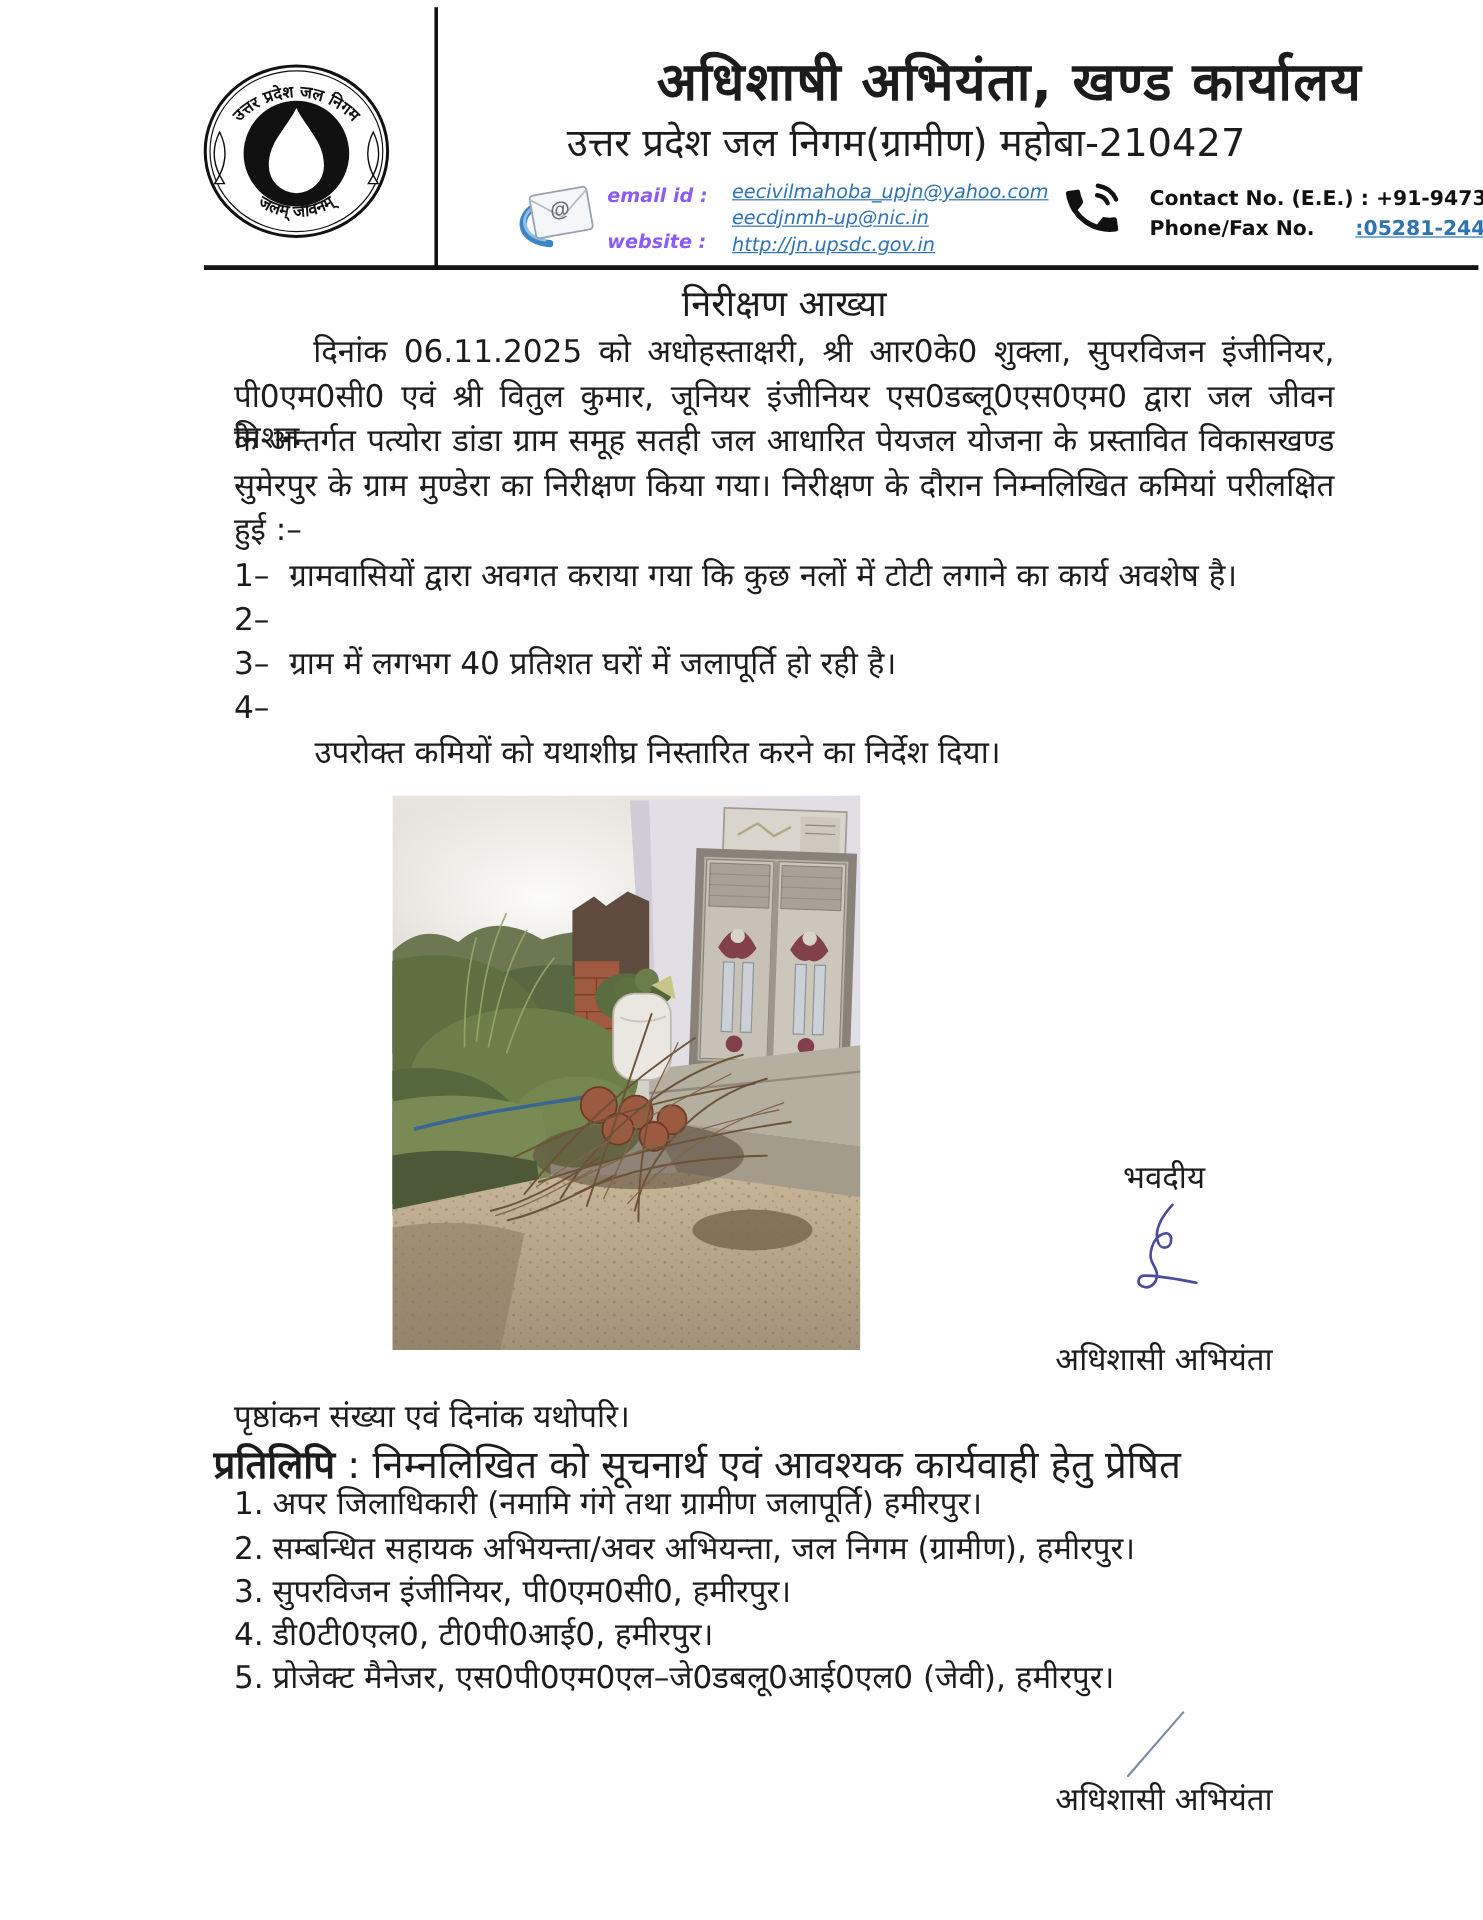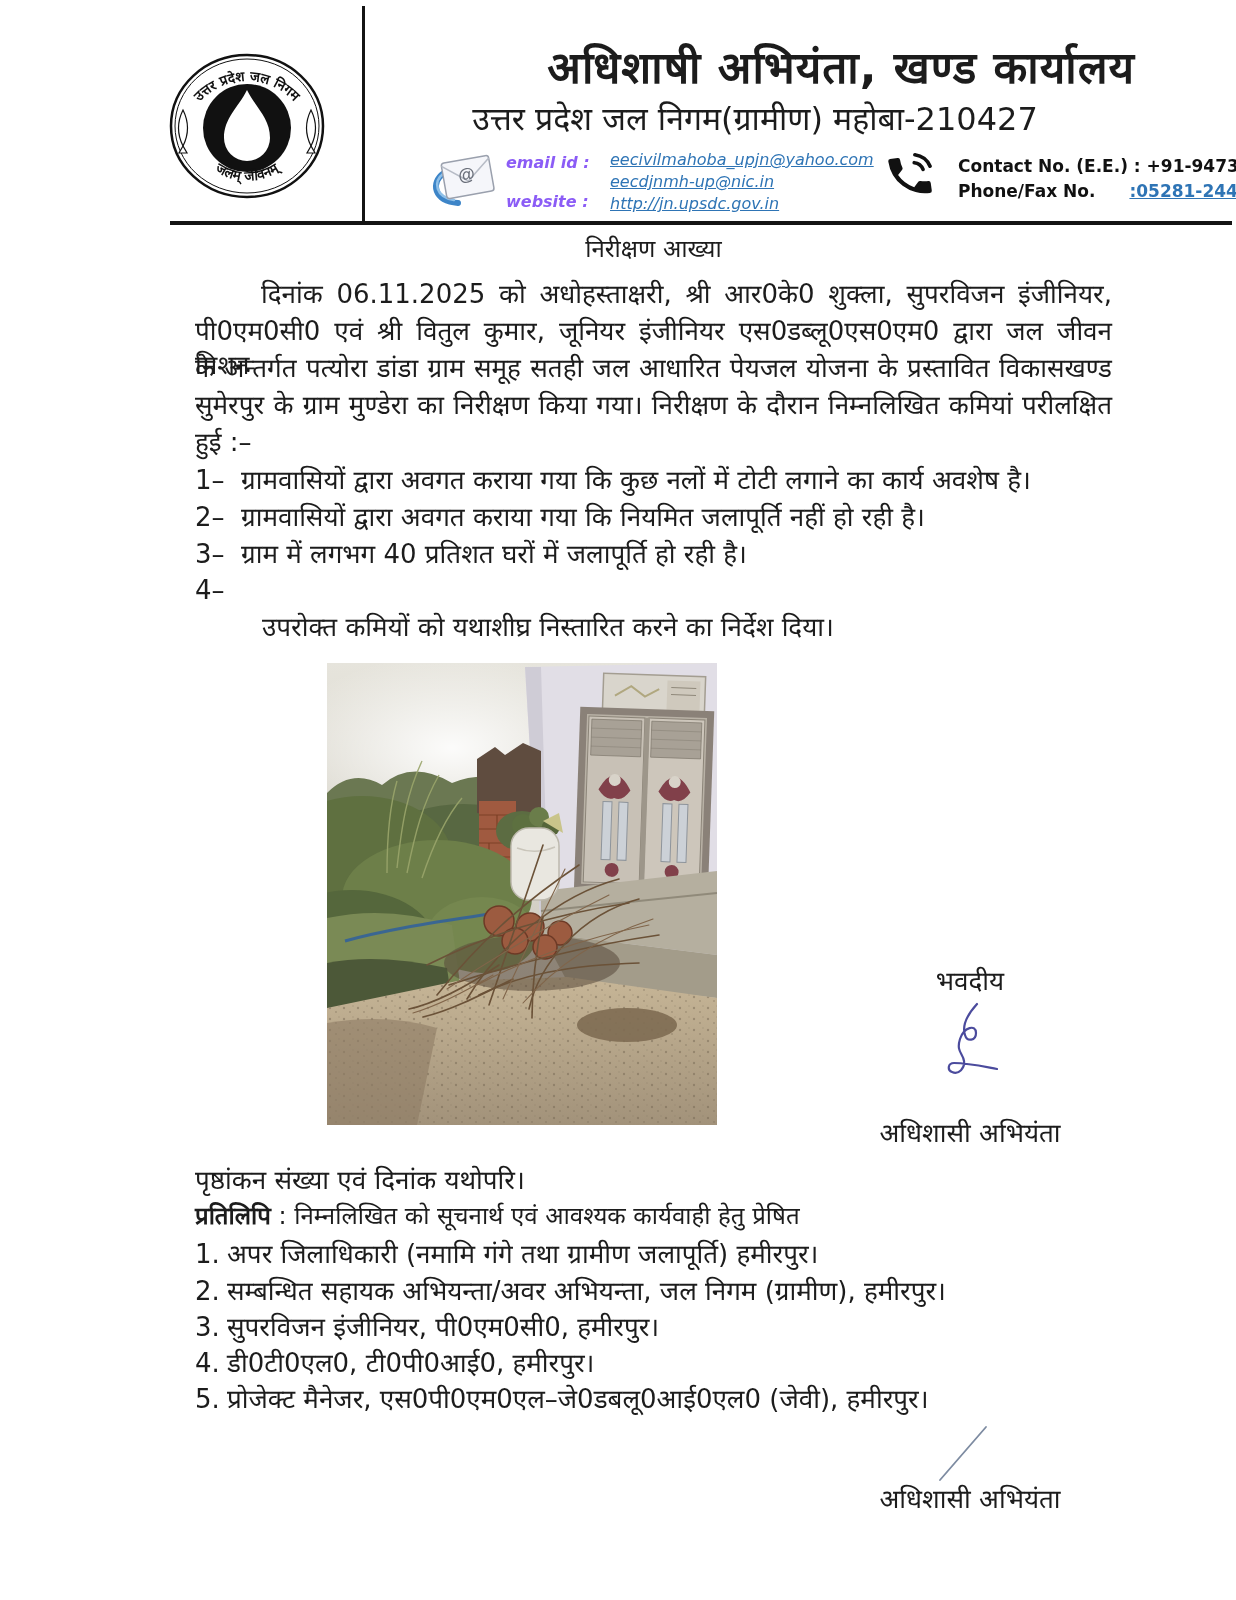--- a/index.html
+++ b/index.html
@@ -7,21 +7,21 @@
         font-family:"DejaVu Sans","Liberation Sans",sans-serif;color:#1c1c1c;}
   .abs{position:absolute;}
   .hdr-title{font-size:44px;font-weight:700;letter-spacing:1px;text-align:right;}
   .hdr-sub{font-size:32px;font-weight:500;text-align:center;}
   .lbl{font-size:16px;font-weight:700;font-style:italic;color:#8b5cf6;}
   .lnk{font-size:16px;font-style:italic;color:#2e74b5;text-decoration:underline;white-space:nowrap;}
   .contact{font-size:17px;font-weight:700;color:#111;white-space:nowrap;}
   .contact .blue{color:#2e74b5;text-decoration:underline;}
   .vline{width:3px;background:#141414;}
   .hline{height:4px;background:#141414;}
-  .doc-title{font-size:24px;font-weight:500;text-align:center;}
+  .doc-title{font-size:30px;font-weight:500;text-align:center;}
   .bline{font-size:26px;line-height:34px;width:917px;}
   .just{text-align:justify;text-align-last:justify;}
   .item-row{display:flex;font-size:26px;line-height:34px;width:1000px;}
   .item-row .num{flex:0 0 46px;}
   .copy-row .num{flex:0 0 32px;}
   .sig-txt{font-size:26px;text-align:center;}
   .bold{font-weight:700;}
   svg{display:block;}
 </style>
 </head>
@@ -100,21 +100,20 @@
   <div class="abs bline just" style="left:195px;top:351px;">के अन्तर्गत पत्योरा डांडा ग्राम समूह सतही जल आधारित पेयजल योजना के प्रस्तावित विकासखण्ड</div>
   <div class="abs bline just" style="left:195px;top:388px;">सुमेरपुर के ग्राम मुण्डेरा का निरीक्षण किया गया। निरीक्षण के दौरान निम्नलिखित कमियां परीलक्षित</div>
   <div class="abs bline" style="left:195px;top:425px;">हुई :–</div>
 
   <div class="abs item-row" style="left:195px;top:463px;">
     <span class="num">1–</span>
     <span>ग्रामवासियों द्वारा अवगत कराया गया कि कुछ नलों में टोटी लगाने का कार्य अवशेष है।</span>
   </div>
   <div class="abs item-row" style="left:195px;top:500px;">
     <span class="num">2–</span>
-    <span>ग्रामवासियों द्वारा अवगत कराया गया कि नियमित जलापूर्ति नहीं हो रही है।</span>
   </div>
   <div class="abs item-row" style="left:195px;top:537px;">
     <span class="num">3–</span>
     <span>ग्राम में लगभग 40 प्रतिशत घरों में जलापूर्ति हो रही है।</span>
   </div>
   <div class="abs item-row" style="left:195px;top:573px;">
     <span class="num">4–</span>
   </div>
 
   <div class="abs" style="left:262px;top:608px;font-size:26px;">उपरोक्त कमियों को यथाशीघ्र निस्तारित करने का निर्देश दिया।</div>
@@ -273,21 +272,21 @@
 
   <div class="abs" style="left:933px;top:1000px;width:78px;height:78px;">
     <svg width="78" height="78" viewBox="0 0 78 78">
       <path d="M44,4 C34,15 29,26 32,35 C34,42 43,41 43,33 C43,24 31,27 27,39 C23,52 30,53 31,61 C32,68 26,75 19,72 C14,70 15,63 21,63 C35,63 48,66 64,69" stroke="#4b4b9d" stroke-width="2.2" fill="none" stroke-linecap="round"></path>
     </svg>
   </div>
 
   <div class="abs sig-txt" style="left:840px;top:1114px;width:260px;">अधिशासी अभियंता</div>
 
   <div class="abs" style="left:195px;top:1161px;font-size:26px;">पृष्ठांकन संख्या एवं दिनांक यथोपरि।</div>
-  <div class="abs" style="left:195px;top:1198px;font-size:24px;">
+  <div class="abs" style="left:178px;top:1198px;font-size:32px;">
     <span class="bold">प्रतिलिपि</span><span> : निम्नलिखित को सूचनार्थ एवं आवश्यक कार्यवाही हेतु प्रेषित</span>
   </div>
 
   <div class="abs item-row copy-row" style="left:195px;top:1237px;">
     <span class="num">1.</span>
     <span>अपर जिलाधिकारी (नमामि गंगे तथा ग्रामीण जलापूर्ति) हमीरपुर।</span>
   </div>
   <div class="abs item-row copy-row" style="left:195px;top:1274px;">
     <span class="num">2.</span>
     <span>सम्बन्धित सहायक अभियन्ता/अवर अभियन्ता, जल निगम (ग्रामीण), हमीरपुर।</span>

